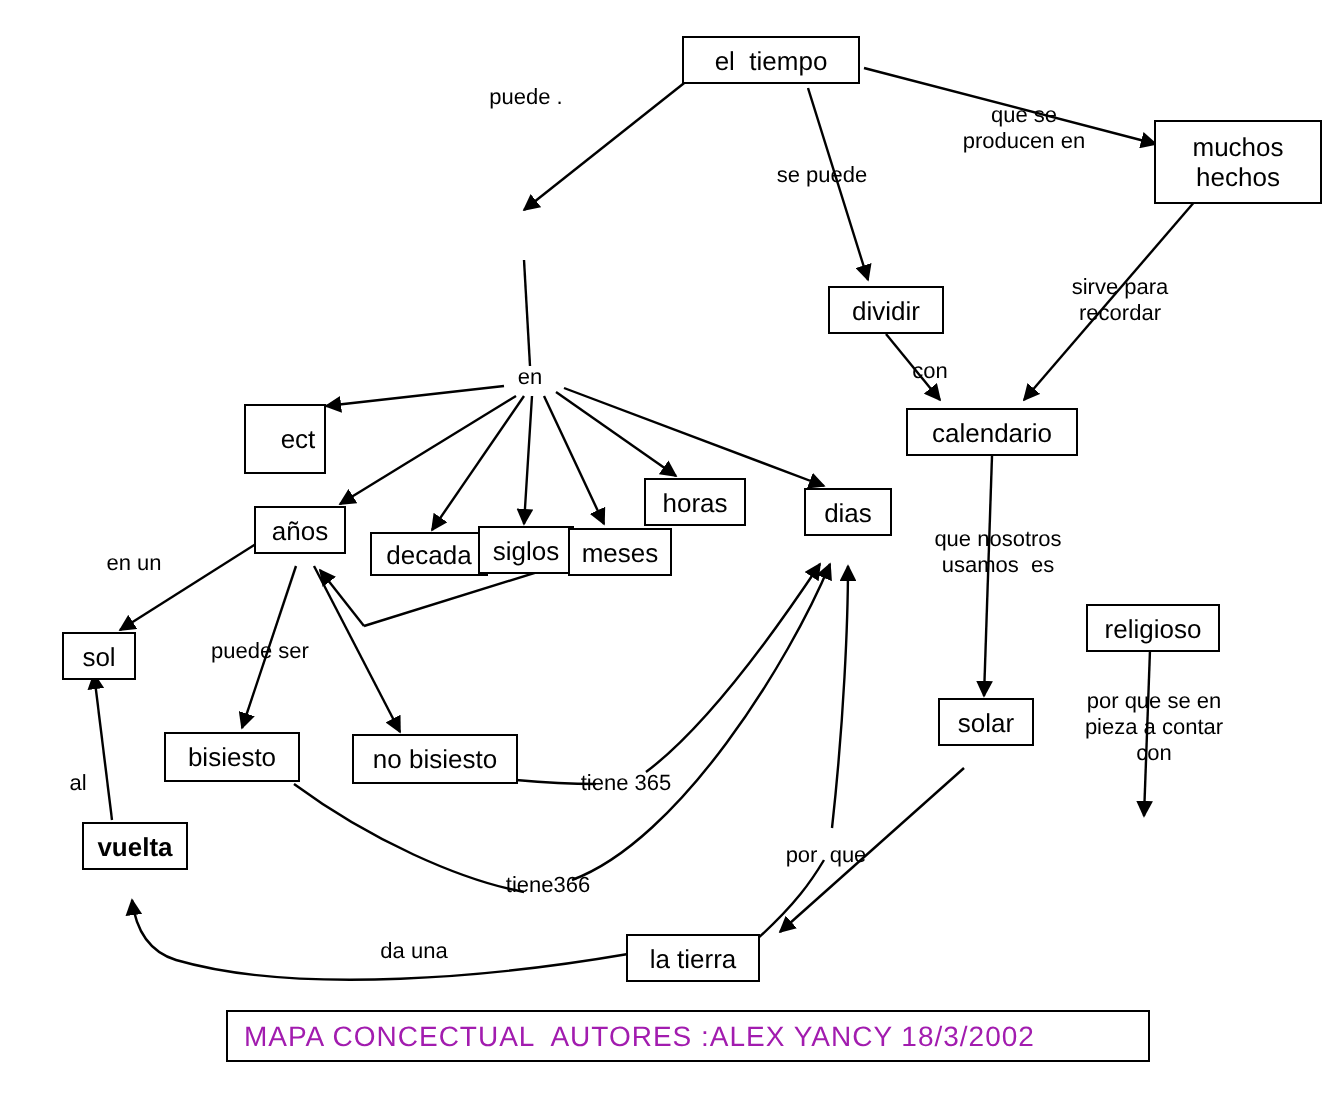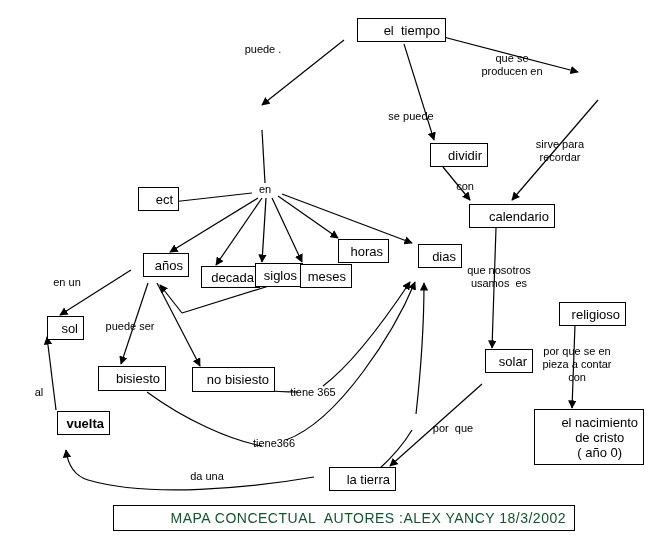--- a/index.html
+++ b/index.html
@@ -28,46 +28,45 @@
     border: 1px solid #000000;
     background: #ffffff;
     color: #000000;
     font-size: 13px;
     line-height: 15px;
     text-align: center;
     padding: 2px 5px;
     white-space: pre;
     display: flex;
     align-items: center;
-    justify-content: flex-end;
-    margin-left: 16px;
+    justify-content: center;
   }
   .link-label {
     position: absolute;
     background: transparent;
     color: #000000;
     font-size: 11px;
     line-height: 13px;
     text-align: center;
     white-space: pre;
   }
   .title-box {
     position: absolute;
     box-sizing: border-box;
     border: 1px solid #000000;
     background: #ffffff;
-    color: #14532d;
+    color: #a21caf;
     font-size: 14px;
     letter-spacing: 0.5px;
     text-align: center;
     padding: 4px 8px;
     white-space: pre;
     display: flex;
     align-items: center;
-    justify-content: flex-end;
+    justify-content: flex-start;
   }
 </style>
 </head>
 <body>
 
 <div id="canvas">
 
   <svg id="edges" viewBox="0 0 670 547">
     <defs>
       <marker id="arrow" viewBox="0 0 10 10" refX="9" refY="5" markerWidth="7" markerHeight="7" orient="auto-start-reverse">
@@ -130,24 +129,26 @@
 
       <path d="M 575 325 L 572 408"></path>
     </g>
   </svg>
 
   <div class="node" style="left:341px; top:18px; width:89px; height:24px;"><span>el  tiempo</span></div>
 
 
   <div class="node" style="left:414px; top:143px; width:58px; height:24px;"><span>dividir</span></div>
 
+  <div class="node" style="left:577px; top:60px; width:84px; height:42px;"><span>muchos
+hechos</span></div>
 
   <div class="node" style="left:453px; top:204px; width:86px; height:24px;"><span>calendario</span></div>
 
-  <div class="node" style="left:122px; top:187px; width:41px; height:24px;padding-left:18px;"><span>ect</span></div>
+  <div class="node" style="left:122px; top:202px; width:41px; height:35px;padding-left:18px;"><span>ect</span></div>
 
   <div class="node" style="left:127px; top:253px; width:46px; height:24px;"><span>años</span></div>
 
   <div class="node" style="left:185px; top:266px; width:59px; height:22px;"><span>decada</span></div>
 
   <div class="node" style="left:239px; top:263px; width:48px; height:24px;"><span>siglos</span></div>
 
   <div class="node" style="left:284px; top:264px; width:52px; height:24px;"><span>meses</span></div>
 
   <div class="node" style="left:322px; top:239px; width:51px; height:24px;"><span>horas</span></div>
@@ -161,27 +162,24 @@
   <div class="node" style="left:82px; top:366px; width:68px; height:25px;"><span>bisiesto</span></div>
 
   <div class="node" style="left:313px; top:467px; width:67px; height:24px;"><span>la tierra</span></div>
 
   <div class="node" style="left:176px; top:367px; width:83px; height:25px;"><span>no bisiesto</span></div>
 
   <div class="node" style="left:469px; top:349px; width:48px; height:24px;"><span>solar</span></div>
 
   <div class="node" style="left:543px; top:302px; width:67px; height:24px;"><span>religioso</span></div>
 
-  <div class="node" style="left:518px; top:409px; width:110px; height:56px;"><span>el nacimiento
-de cristo
-( año 0)</span></div>
 
   <div class="link-label" style="left:238px; top:43px; width:50px;"><span>puede .</span></div>
 
-  <div class="link-label" style="left:381px; top:82px; width:60px;margin-top:28px;"><span>se puede</span></div>
+  <div class="link-label" style="left:381px; top:82px; width:60px;"><span>se puede</span></div>
 
   <div class="link-label" style="left:467px; top:52px; width:90px;"><span>que se
 producen en</span></div>
 
   <div class="link-label" style="left:520px; top:138px; width:80px;"><span>sirve para
 recordar</span></div>
 
   <div class="link-label" style="left:450px; top:180px; width:30px;"><span>con</span></div>
 
   <div class="link-label" style="left:253px; top:183px; width:24px;"><span>en</span></div>
@@ -192,21 +190,21 @@
 
   <div class="link-label" style="left:98px; top:320px; width:64px;"><span>puede ser</span></div>
 
 
   <div class="link-label" style="left:285px; top:386px; width:56px;"><span>tiene 365</span></div>
 
   <div class="link-label" style="left:246px; top:437px; width:56px;"><span>tiene366</span></div>
 
   <div class="link-label" style="left:185px; top:470px; width:44px;"><span>da una</span></div>
 
-  <div class="link-label" style="left:389px; top:422px; width:48px;margin-left:40px;"><span>por  que</span></div>
+  <div class="link-label" style="left:389px; top:422px; width:48px;"><span>por  que</span></div>
 
   <div class="link-label" style="left:455px; top:264px; width:88px;"><span>que nosotros
 usamos  es</span></div>
 
   <div class="link-label" style="left:531px; top:345px; width:92px;"><span>por que se en
 pieza a contar
 con</span></div>
 
   <div class="title-box" style="left:113px; top:505px; width:462px; height:26px;"><span>MAPA CONCECTUAL  AUTORES :ALEX YANCY 18/3/2002</span></div>
 

